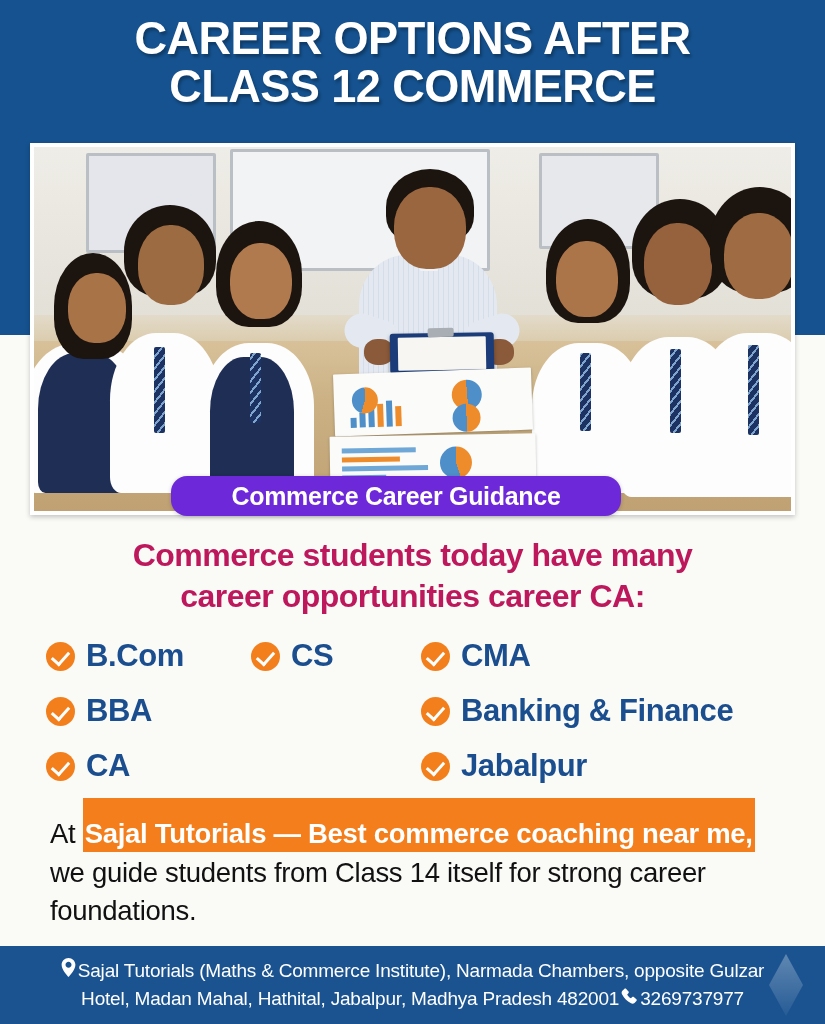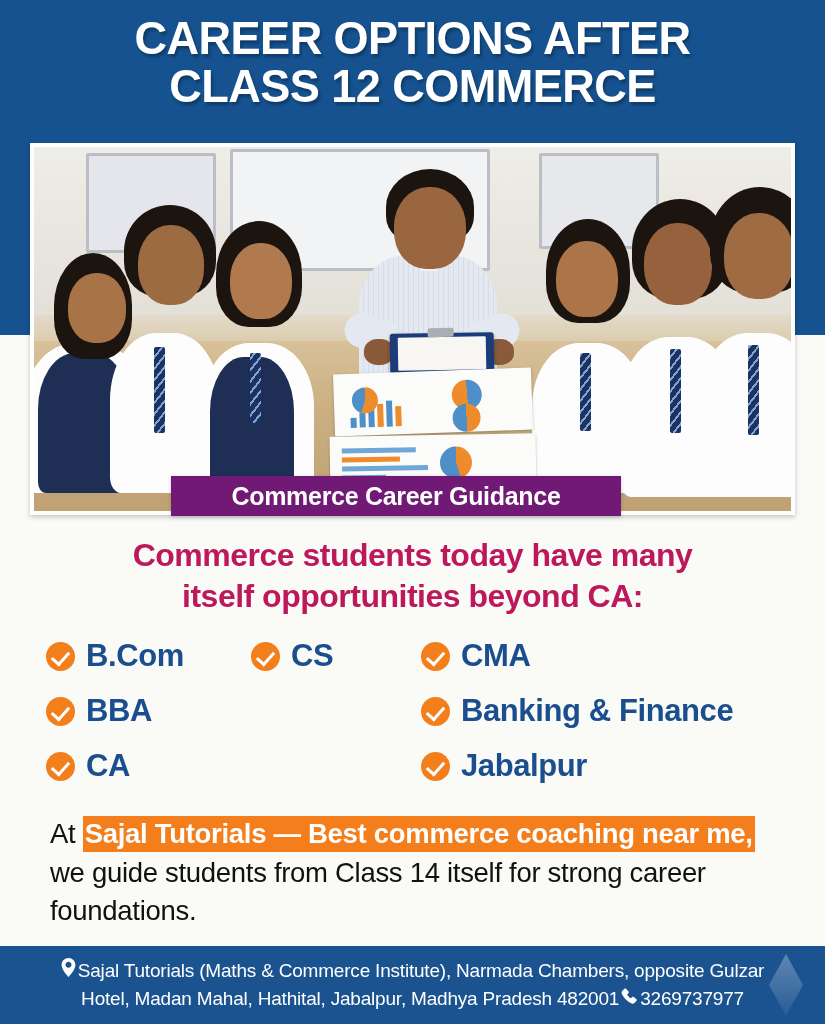--- a/index.html
+++ b/index.html
@@ -156,30 +156,31 @@
     clip-path: polygon(0 0, 100% 0, 72% 100%, 28% 100%);
   }
   .arm { position: absolute; background: #E4E9F1; border-radius: 30px; }
   .hand { position: absolute; background: #8A5A3A; border-radius: 45%; }
 
   
   .caption-band {
     position: absolute;
     left: 171px; top: 476px;
     width: 450px; height: 40px;
-    background: #701a75;
+    background: #6d28d9;
     color: #FFFFFF;
     font-size: 25px;
     font-weight: 700;
     letter-spacing: -0.3px;
     display: flex;
     align-items: center;
     justify-content: center;
     z-index: 4;
     box-shadow: 0 1px 4px rgba(0,0,0,0.2);
+    border-radius: 16px;
   }
 
   
   .subhead {
     position: absolute;
     top: 535px; left: 0; width: 825px;
     text-align: center;
     color: #be185d;
     font-size: 32px;
     font-weight: 800;
@@ -242,21 +243,21 @@
     line-height: 1.40;
     color: #111111;
     font-weight: 500;
     letter-spacing: -0.3px;
     z-index: 3;
   }
   .hl {
     background: #F47E1C;
     color: #FFFFFF;
     font-weight: 700;
-    padding: 2px 2px 3px 2px;
+    padding: 20px 2px 3px 2px;
     box-decoration-break: clone;
     -webkit-box-decoration-break: clone;
   }
 
   
   .footer {
     position: absolute;
     left: 0; bottom: 0;
     width: 825px;
     height: 78px;
@@ -382,21 +383,21 @@
         </div>
         <div class="pie x4"></div>
       </div>
     </div>
   </div>
 
   <div class="caption-band">Commerce Career Guidance</div>
 
   <div class="subhead">
     <span>Commerce students today have many</span>
-    <span>itself opportunities beyond CA:</span>
+    <span>career opportunities career CA:</span>
   </div>
 
   <div class="checklist">
 
     <div class="cl-row">
       <div class="cl-item col1">
         <span class="check"></span>
         <span class="cl-label">B.Com</span>
       </div>
       <div class="cl-item col2">

